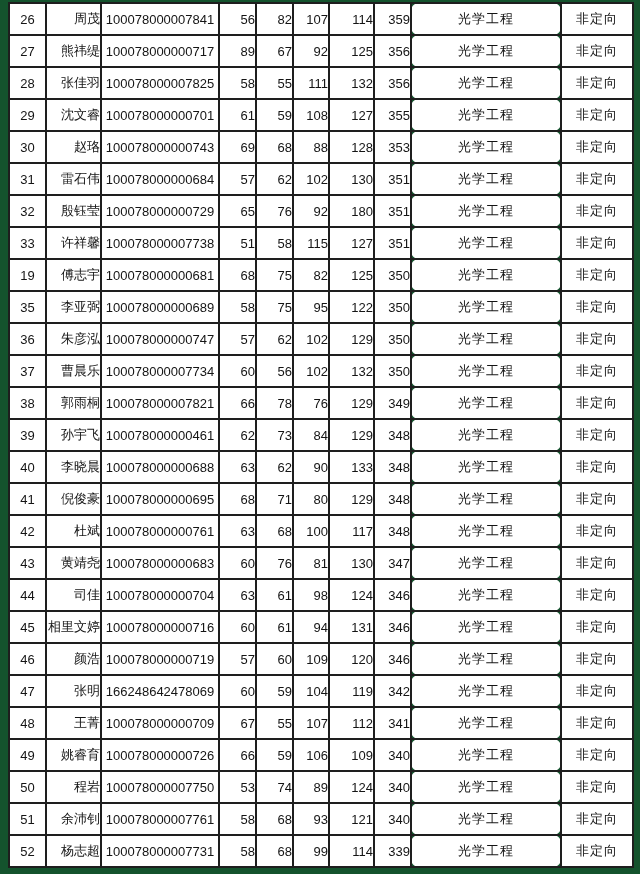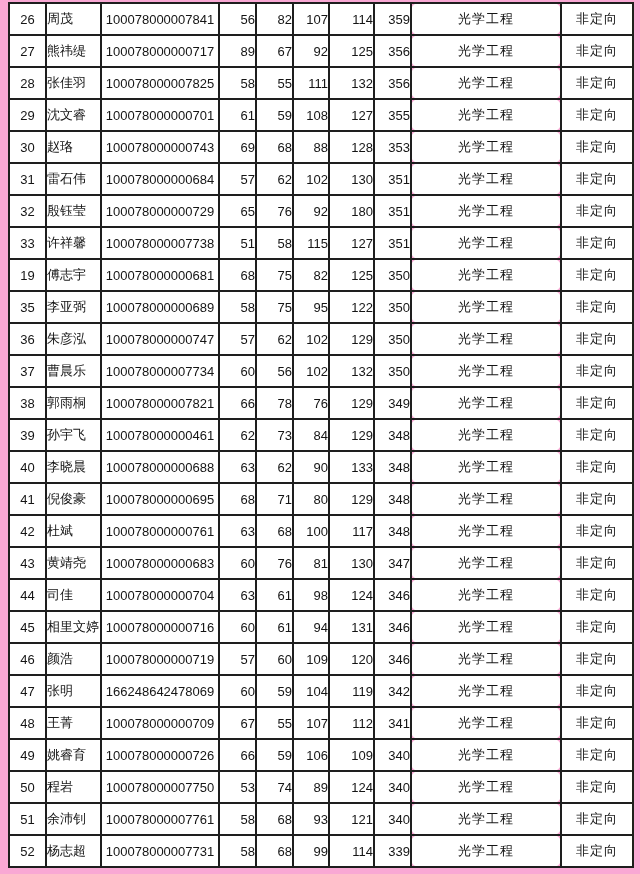--- a/index.html
+++ b/index.html
@@ -4,21 +4,21 @@
 <style>
   html, body {
     margin: 0;
     padding: 0;
     background: #ffffff;
   }
   .sheet {
     position: relative;
     width: 640px;
     height: 874px;
-    background: #f9a8d4;
+    background: #14532d;
     overflow: hidden;
   }
   table.score-table {
     position: absolute;
     left: 8px;
     top: 2px;
     width: 624px;
     border-collapse: collapse;
     table-layout: fixed;
   }
@@ -28,21 +28,21 @@
     padding: 0;
     font-family: "Liberation Sans", "DejaVu Sans", sans-serif;
     font-size: 13px;
     color: #141414;
     white-space: nowrap;
     overflow: hidden;
     background: #ffffff;
     vertical-align: middle;
   }
   td.c-rank  { text-align: center; }
-  td.c-name  { text-align: left; padding-left: 2px; font-size: 12.5px; }
+  td.c-name  { text-align: right; padding-left: 2px; font-size: 12.5px; }
   td.c-id    { text-align: center; padding-left: 4px; }
   td.c-s     { text-align: right; padding-right: 3px; }
   td.c-major { text-align: center; font-size: 13.5px; letter-spacing: 1px; border-radius: 8px; }
   td.c-cat   { text-align: center; font-size: 11px; letter-spacing: 1px; color: #1f1f1f; }
 </style>
 </head>
 <body>
 
 <div class="sheet">
   <table class="score-table">

